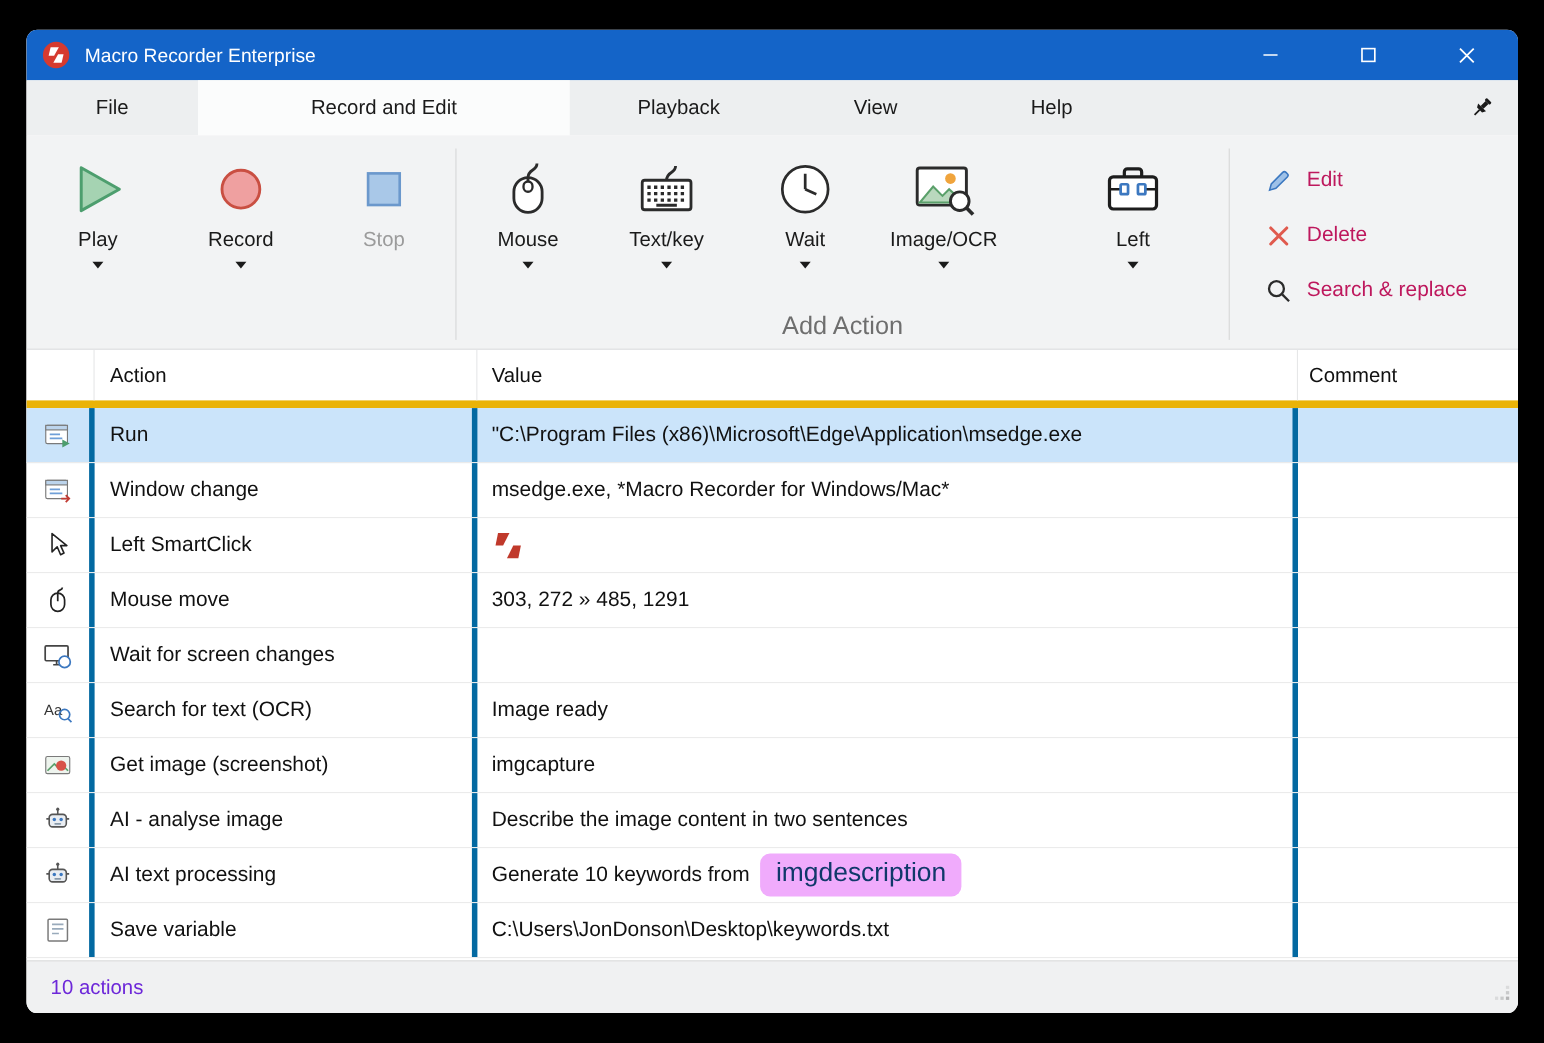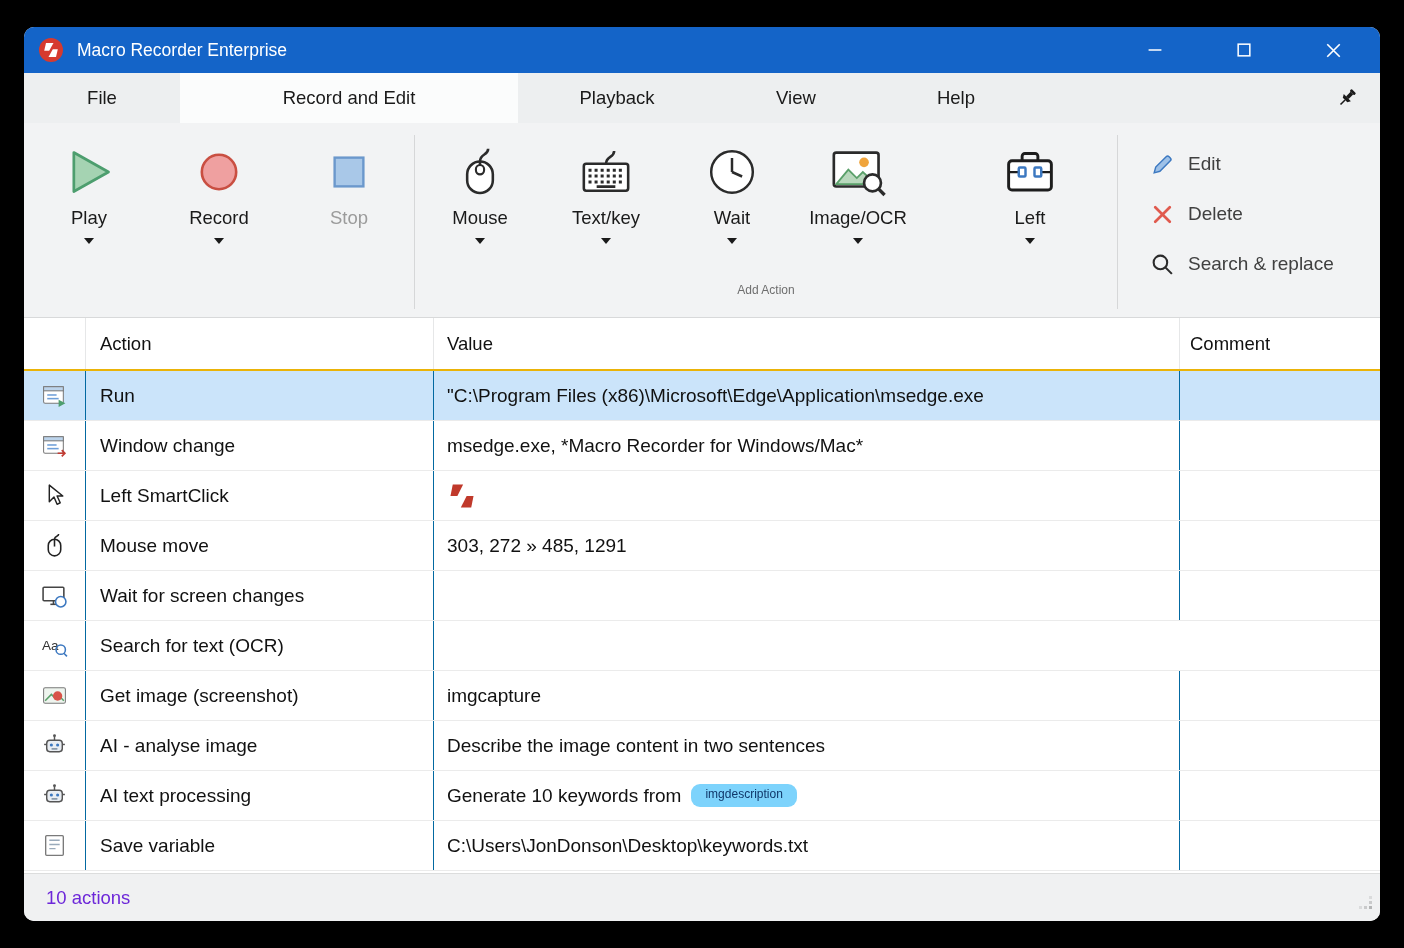--- a/index.html
+++ b/index.html
@@ -31,40 +31,40 @@
   .btn-row { display:flex; flex:1; justify-content:space-around; }
   .rgroup-add .btn-row { justify-content:flex-start; padding-left:2px; }
   .vsep { width:1px; background:#d6d7d8; margin:12px 0 8px 0; }
   .rbtn { width:126px; display:flex; flex-direction:column; align-items:center; padding-top:18px; background:none; border:none; cursor:pointer; font-family:inherit; }
   .rbtn-misc { margin-left:46px; }
   .icon-box { height:62px; display:flex; align-items:center; justify-content:center; }
   .rbtn .lbl { font-size:18.5px; color:#1a1a1a; margin-top:4px; }
   .rbtn .lbl.disabled { color:#9b9b9b; }
   .caret { width:0; height:0; border-left:5px solid transparent; border-right:5px solid transparent; border-top:6px solid #1a1a1a; margin-top:9px; }
   .caret-space { height:6px; margin-top:9px; }
-  .caption { height:34px; text-align:center; color:#6e6e6e; font-size:12px; }
-  .edit-item { height:50px; display:flex; align-items:center; gap:13px; background:none; border:none; cursor:pointer; font-size:19px; color:#404040; font-family:inherit; }
+  .caption { height:34px; text-align:center; color:#6e6e6e; font-size:23px; }
+  .edit-item { height:50px; display:flex; align-items:center; gap:13px; background:none; border:none; cursor:pointer; font-size:19px; color:#be185d; font-family:inherit; }
   .edit-item svg { flex:none; }
 
   
   .table-area { flex:1; display:flex; flex-direction:column; background:#fff; }
-  .thead { height:53px; display:flex; align-items:center; border-bottom:2px solid #eab308; font-size:18.5px; color:#111; flex:none; }
+  .thead { height:53px; display:flex; align-items:center; border-bottom:7px solid #eab308; font-size:18.5px; color:#111; flex:none; }
   .thead .cell { height:100%; display:flex; align-items:center; border-right:1px solid #e6e7e8; }
   .trow { height:50px; display:flex; align-items:center; border-bottom:1px solid #ebebeb; font-size:19px; color:#111; flex:none; cursor:default; }
-  .trow .cell { height:100%; display:flex; align-items:center; border-right:1px solid #0369a1; }
+  .trow .cell { height:100%; display:flex; align-items:center; border-right:5px solid #0369a1; }
   .trow.selected { background:#cbe4fa; }
   .icon-cell { width:62px; justify-content:center; }
   .action-cell { width:348px; padding-left:14px; }
   .value-cell { width:746px; padding-left:13px; gap:10px; }
   .comment-cell { flex:1; padding-left:10px; border-right:none !important; }
   .row-icon { width:27px; height:27px; display:flex; }
   .row-icon svg { width:27px; height:27px; }
   .value-logo { width:30px; height:30px; display:flex; }
   .value-logo svg { width:30px; height:30px; }
-  .badge { display:inline-block; background:#7dd3fc; color:#10386a; padding:2px 14px 4px; border-radius:9px; font-size:12px; line-height:1.35; }
+  .badge { display:inline-block; background:#f0abfc; color:#10386a; padding:2px 14px 4px; border-radius:9px; font-size:24px; line-height:1.35; }
 
   
   .statusbar { height:48px; background:#f0f1f2; border-top:1px solid #dcdddd; display:flex; align-items:center; padding-left:22px; font-size:18.5px; color:#6d28d9; position:relative; flex:none; }
   .grip { position:absolute; right:7px; bottom:6px; }
 </style>
 </head>
 <body>
 
 <div class="screen">
   <div class="window">
@@ -345,20 +345,23 @@
     <div class="cell icon-cell">
               <span class="row-icon">
                 <svg viewBox="0 0 26 26">
                   <text x="1" y="17" font-size="13" fill="#333" font-family="sans-serif">Aa</text>
                   <circle cx="19" cy="17" r="4.5" fill="none" stroke="#3c78c0" stroke-width="1.5"></circle>
                   <line x1="22" y1="20.5" x2="25" y2="23.5" stroke="#3c78c0" stroke-width="1.5"></line>
                 </svg>
               </span>
             </div>
     <div class="cell action-cell">Search for text (OCR)</div>
+    <div class="cell value-cell">
+              <span>Image ready</span>
+            </div>
     <div class="cell comment-cell"></div>
   </div>
           <div class="trow">
     <div class="cell icon-cell">
               <span class="row-icon">
                 <svg viewBox="0 0 26 26">
                   <rect x="2.5" y="5.5" width="21" height="15" rx="1.5" fill="#eef4ee" stroke="#7a7a7a"></rect>
                   <path d="M4 18 L10 12 L14 16 L17 13 L22 18" fill="none" stroke="#5aa06a" stroke-width="1.5"></path>
                   <circle cx="16" cy="13.5" r="4.5" fill="#d85348"></circle>
                 </svg>

